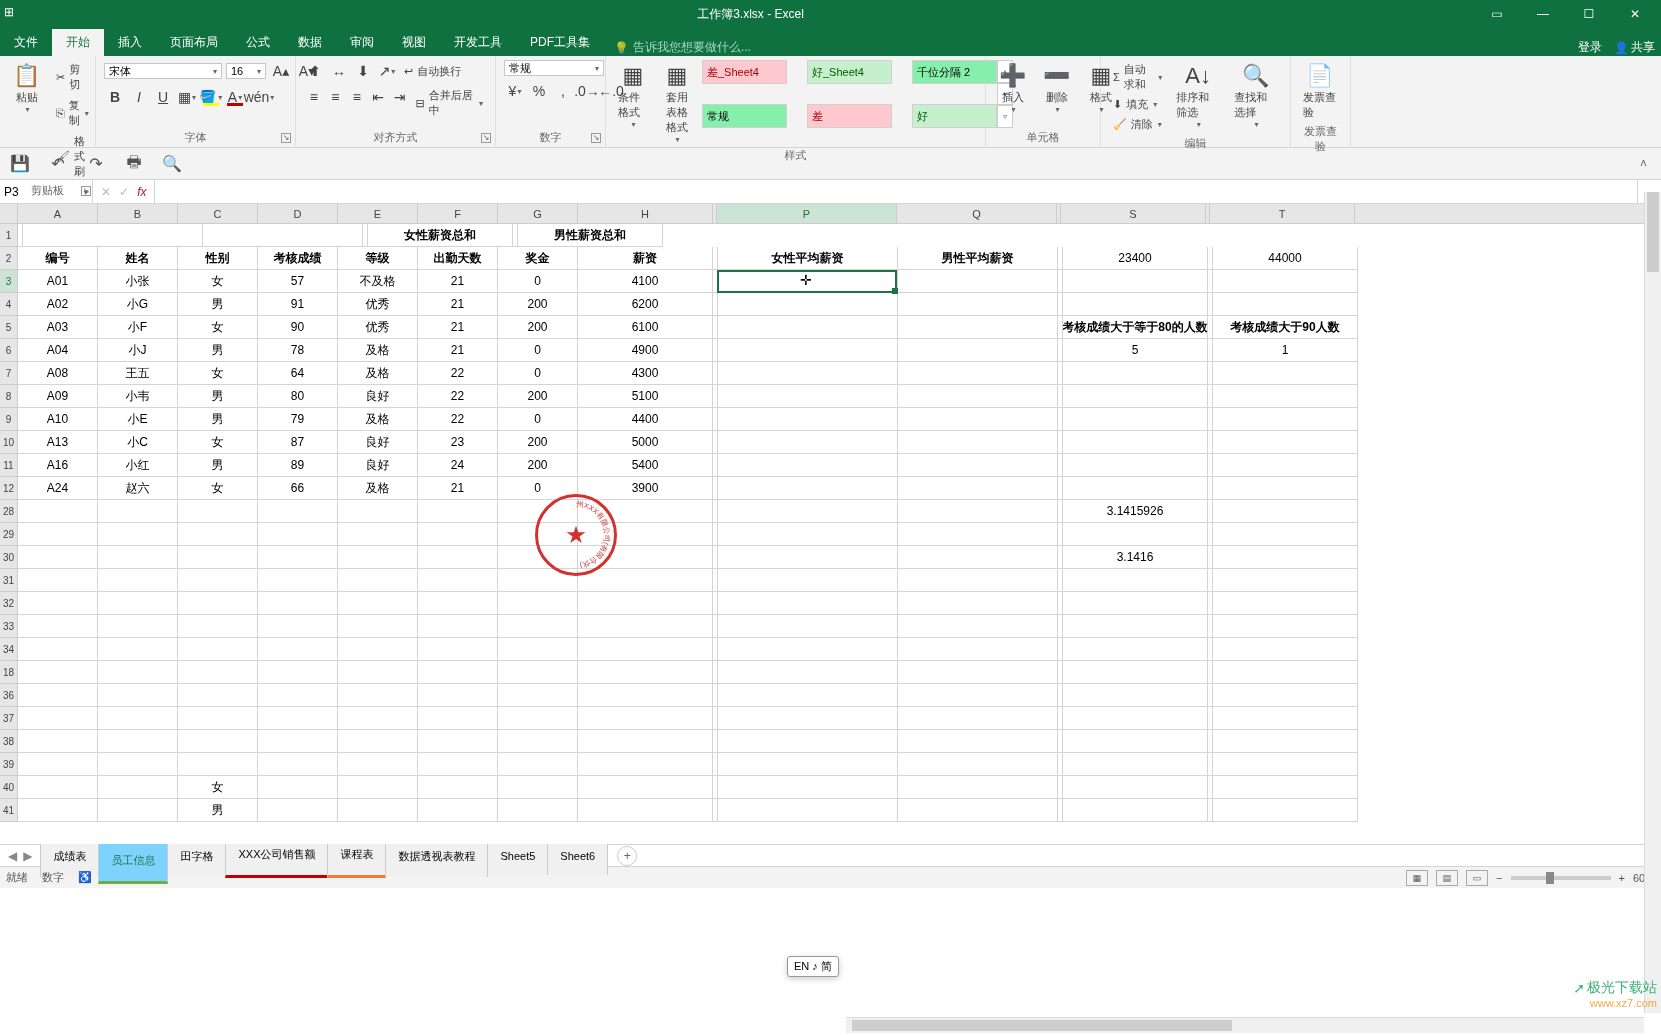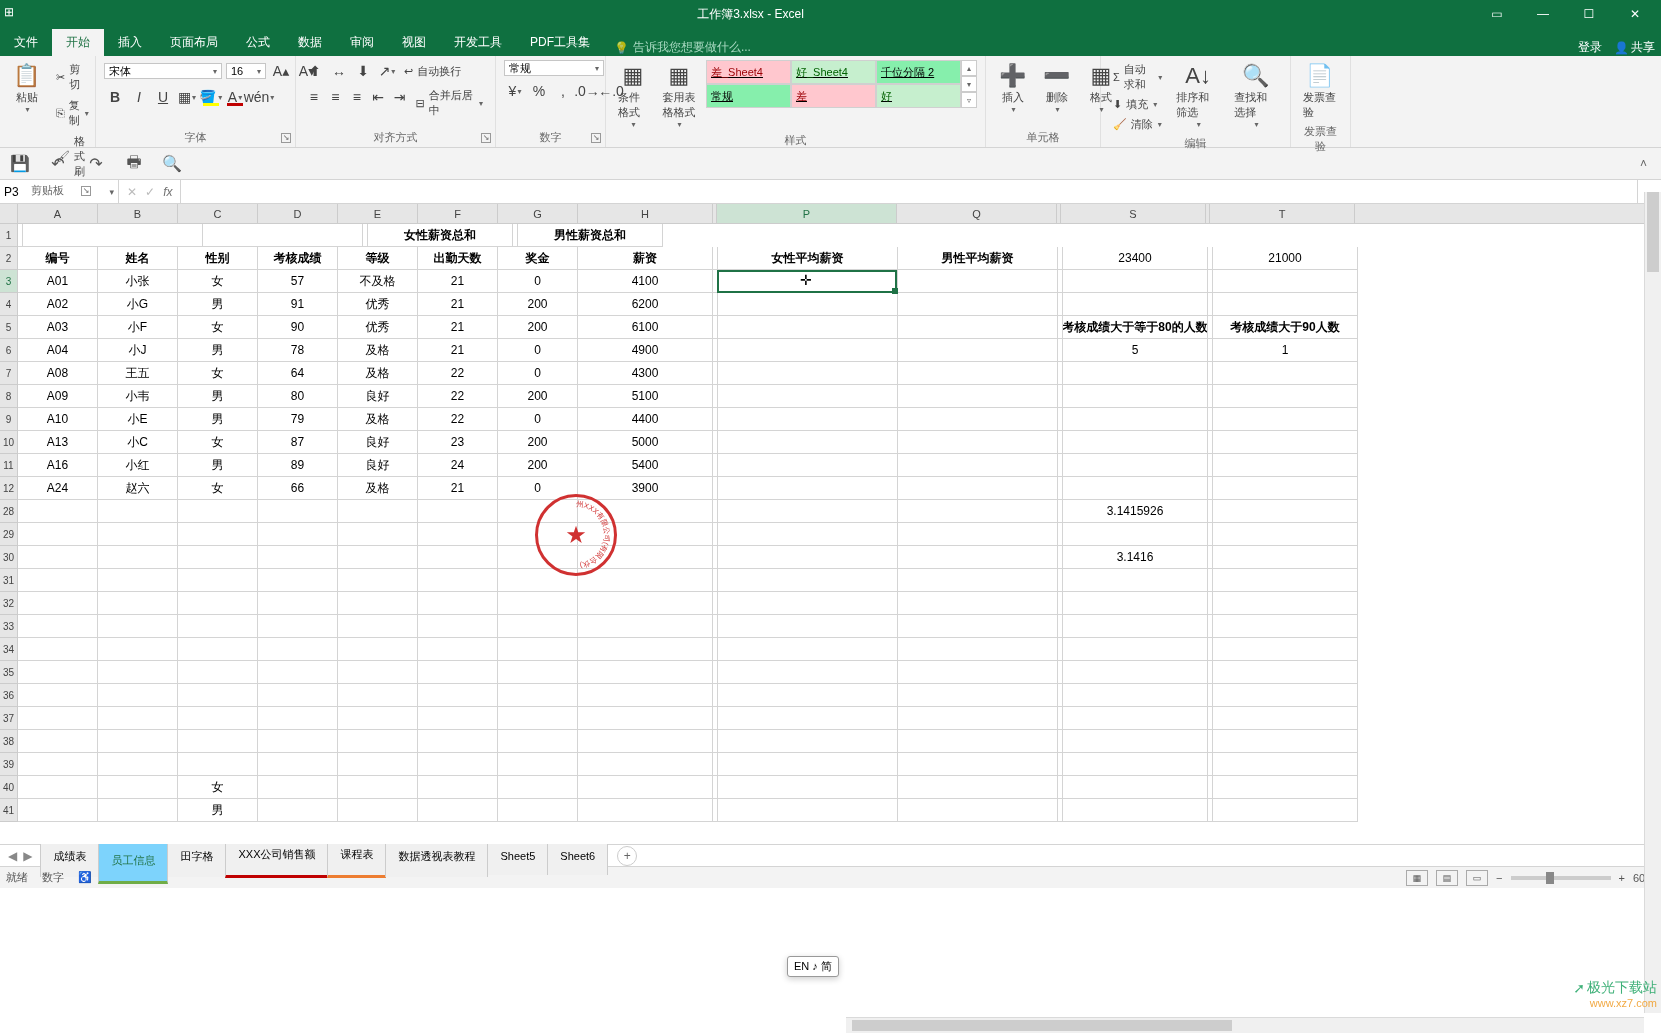--- a/index.html
+++ b/index.html
@@ -35,35 +35,35 @@
 .dd { font-size: 8px; color: #666; margin-left: 1px; }
 
 .combo { border: 1px solid #c6c6c6; background: #fff; font-size: 11px; height: 16px; display: flex; align-items: center; padding: 0 4px; }
 .fontname { width: 118px; }
 .fontsize { width: 40px; }
 
 .icon-row { display: flex; gap: 2px; }
 .ribbon-ico { width: 22px; height: 22px; border: 1px solid transparent; display: flex; align-items: center; justify-content: center; font-size: 14px; color: #444; }
 
 
-.styles-gal { display: grid; grid-template-columns: repeat(3, 85px); grid-template-rows: 24px 24px; gap: 0; text-decoration: underline; }
+.styles-gal { display: grid; grid-template-columns: repeat(3, 85px); grid-template-rows: 24px 24px; gap: 20px; }
 .style-cell { border: 1px solid #d0d0d0; background: #86efac; font-size: 11px; display: flex; align-items: center; padding: 0 4px; }
 .style-cell.badred { color:#9c0006; background:#ffc7ce;}
 .style-cell.goodgreen { color:#006100; background:#c6efce;}
 .gallery-nav { width: 16px; display: flex; flex-direction: column; }
 .gallery-nav div { flex: 1; border: 1px solid #ccc; background: #fff; display:flex; align-items:center; justify-content:center; font-size:8px; color:#666;}
 
 
 .qat { background: #f3f3f3; height: 32px; border-bottom: 1px solid #d4d4d4; display: flex; align-items: center; padding: 0 8px; gap: 14px; }
 .qat .qbtn { width: 24px; height: 24px; display: flex; align-items: center; justify-content: center; color: #555; font-size: 16px; }
 .ribbon-collapse { margin-left: auto; color:#666; padding-right:6px;}
 
 
 .fxbar { height: 24px; background: #fff; border-bottom: 1px solid #d4d4d4; display: flex; align-items: center; }
-.fxbar .namebox { width: 119px; border-right: 1px solid #d4d4d4; padding: 0 4px; height: 100%; display: flex; align-items: center; justify-content: space-between; }
+.fxbar .namebox { width: 93px; border-right: 1px solid #d4d4d4; padding: 0 4px; height: 100%; display: flex; align-items: center; justify-content: space-between; }
 .fxbar .namebox .dd2 { font-size:9px; color:#666;}
 .fxbar .fxbtns { display: flex; align-items: center; gap: 8px; padding: 0 8px; border-right: 1px solid #d4d4d4; height: 100%; color:#bbb;}
 .fxbar .fxinput { flex: 1; padding: 0 6px; font-size: 12px; height: 100%; display:flex; align-items:center;}
 .fxbar .expand { width: 24px; text-align:center; color:#666; border-left:1px solid #d4d4d4; height:100%; display:flex; align-items:center; justify-content:center; font-size:10px;}
 
 
 .gridwrap { position: relative; height: 640px; overflow: hidden; background:#fff;}
 .colheads { display: flex; height: 20px; background: #e6e6e6; border-bottom: 1px solid #ccc; position:relative;}
 .corner { width: 18px; border-right: 1px solid #ccc; background: #e6e6e6; }
 .ch { border-right: 1px solid #ccc; text-align: center; font-size: 11px; color: #444; display:flex; align-items:center; justify-content:center;}
@@ -364,21 +364,21 @@
 </div>
 
 <div class="fxbar">
   <div class="namebox">
     <span>P3</span>
     <span class="dd2">▾</span>
   </div>
   <div class="fxbtns">
     <span>✕</span>
     <span>✓</span>
-    <span style="font-style:italic;color:#737373;">fx</span>
+    <span style="font-style:italic;color:#b91c1c;">fx</span>
   </div>
   <div class="fxinput"></div>
   <div class="expand">⌄</div>
 </div>
 
 <div class="gridwrap">
   <div class="colheads">
     <div class="corner"></div>
     <div class="ch wA">A</div>
     <div class="ch wB">B</div>
@@ -418,21 +418,21 @@
         <div class="cell wE bold">等级</div>
         <div class="cell wF bold">出勤天数</div>
         <div class="cell wG bold">奖金</div>
         <div class="cell wH bold">薪资</div>
         <div class="cell wNarrow"></div>
         <div class="cell wP bold">女性平均薪资</div>
         <div class="cell wQ bold">男性平均薪资</div>
         <div class="cell wN2"></div>
         <div class="cell wS">23400</div>
         <div class="cell wSp"></div>
-        <div class="cell wT">21000</div>
+        <div class="cell wT">44000</div>
       </div>
       <div class="row">
         <div class="rh sel">3</div>
         <div class="cell wA">A01</div>
         <div class="cell wB">小张</div>
         <div class="cell wC">女</div>
         <div class="cell wD">57</div>
         <div class="cell wE">不及格</div>
         <div class="cell wF">21</div>
         <div class="cell wG">0</div>
@@ -727,21 +727,21 @@
         <div class="cell wH"></div>
         <div class="cell wNarrow"></div>
         <div class="cell wP"></div>
         <div class="cell wQ"></div>
         <div class="cell wN2"></div>
         <div class="cell wS"></div>
         <div class="cell wSp"></div>
         <div class="cell wT"></div>
       </div>
       <div class="row">
-        <div class="rh">35</div>
+        <div class="rh">18</div>
         <div class="cell wA"></div>
         <div class="cell wB"></div>
         <div class="cell wC"></div>
         <div class="cell wD"></div>
         <div class="cell wE"></div>
         <div class="cell wF"></div>
         <div class="cell wG"></div>
         <div class="cell wH"></div>
         <div class="cell wNarrow"></div>
         <div class="cell wP"></div>

